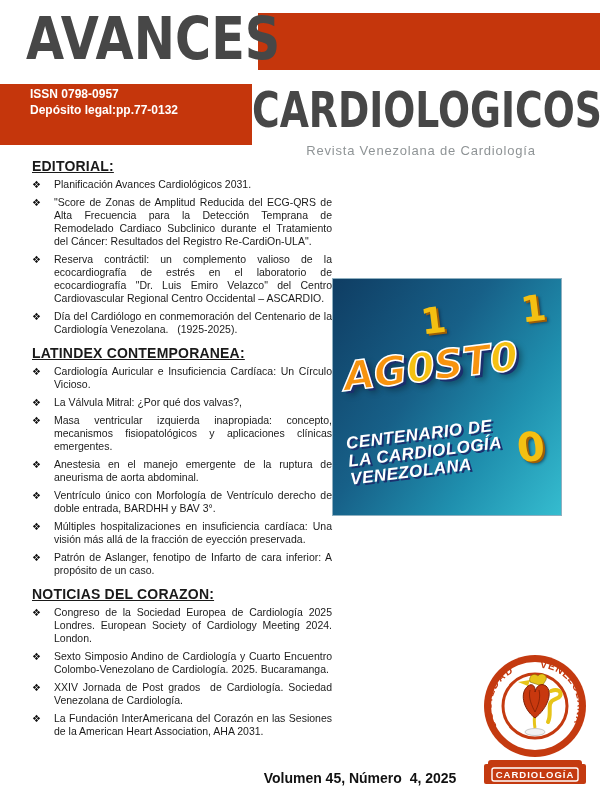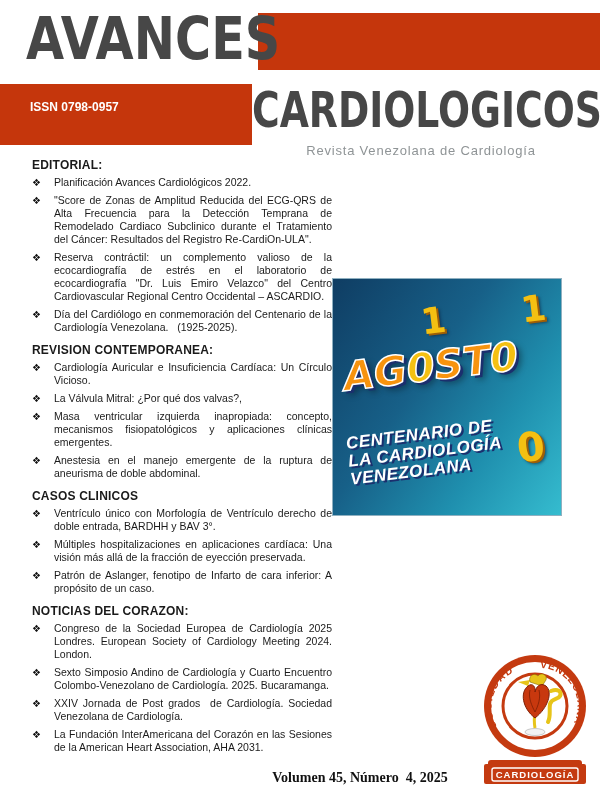--- a/index.html
+++ b/index.html
@@ -17,41 +17,41 @@
     letter-spacing:0px;white-space:nowrap;
   }
   .bar-top{
     position:absolute;left:258px;top:13px;width:342px;height:57px;
     background:#c5360c;
   }
   .bar-issn{
     position:absolute;left:0;top:84px;width:252px;height:61px;
     background:#c5360c;color:#ffffff;
     font-size:12px;font-weight:bold;
-    padding:15px 0 0 30px;box-sizing:border-box;line-height:16px;
+    padding:2px 0 0 30px;box-sizing:border-box;line-height:16px;
   }
   .title-cardio{
     position:absolute;left:252px;top:80px;
     font-family:"DejaVu Sans",sans-serif;
     font-size:46px;font-weight:bold;color:#474747;
     transform:scaleX(.82) scaleY(1.1);transform-origin:left top;
     white-space:nowrap;
   }
   .subtitle{
     position:absolute;left:246px;top:142px;width:350px;
     text-align:center;color:#8f9496;
     font-size:13px;letter-spacing:.8px;line-height:17px;
   }
   
   .toc{
     position:absolute;left:32px;top:158px;width:300px;
     color:#1a1a1a;
   }
   .toc-heading{
-    font-size:12px;font-weight:bold;
+    font-size:14px;font-weight:bold;text-decoration:underline;
     margin:9px 0 4px 0;letter-spacing:.2px;
   }
   .toc-heading:first-child{margin-top:0;}
   .toc-item{
     display:flex;margin:0 0 5px 0;
   }
   .toc-bullet{
     flex:0 0 22px;font-size:10px;line-height:13px;color:#111;
   }
   .toc-text{
@@ -89,86 +89,86 @@
     transform:rotate(-7deg);transform-origin:left top;
     color:#ffffff;font-weight:900;font-style:italic;
     font-size:17px;line-height:18px;letter-spacing:.5px;
     text-shadow:2px 2px 0 #1b2f6e;white-space:nowrap;
   }
   
   .svc-logo{position:absolute;left:478px;top:646px;width:114px;height:148px;}
   
   .footer-volume{
     position:absolute;left:130px;top:770px;width:460px;
-    text-align:center;font-size:14px;font-weight:bold;color:#111;font-family:Liberation Serif, serif;
+    text-align:center;font-size:14px;font-weight:bold;color:#111;
   }
 </style>
 </head>
 <body>
 
 <div class="bar-top"></div>
 <div class="title-avances">AVANCES</div>
 
 <div class="bar-issn">
   <div>ISSN 0798-0957</div>
+  <div>Depósito legal:pp.77-0132</div>
 </div>
 <div class="title-cardio">CARDIOLOGICOS</div>
 
 <div class="subtitle">
   <div>Revista Venezolana de Cardiología</div>
 </div>
 
 <div class="toc">
 
   <div class="toc-heading">EDITORIAL:</div>
   <div class="toc-item">
     <span class="toc-bullet">❖</span>
-    <span class="toc-text">Planificación Avances Cardiológicos 2022.</span>
+    <span class="toc-text">Planificación Avances Cardiológicos 2031.</span>
   </div>
 
   <div class="toc-item">
     <span class="toc-bullet">❖</span>
     <span class="toc-text">"Score de Zonas de Amplitud Reducida del ECG-QRS de Alta Frecuencia para la Detección Temprana de Remodelado Cardiaco Subclinico durante el Tratamiento del Cáncer: Resultados del Registro Re-CardiOn-ULA".</span>
   </div>
   <div class="toc-item">
     <span class="toc-bullet">❖</span>
     <span class="toc-text">Reserva contráctil: un complemento valioso de la ecocardiografía de estrés en el laboratorio de ecocardiografía "Dr. Luis Emiro Velazco" del Centro Cardiovascular Regional Centro Occidental – ASCARDIO.</span>
   </div>
 
   <div class="toc-item">
     <span class="toc-bullet">❖</span>
     <span class="toc-text">Día del Cardiólogo en conmemoración del Centenario de la Cardiología Venezolana.&nbsp;&nbsp; (1925-2025).</span>
   </div>
 
-  <div class="toc-heading">REVISION CONTEMPORANEA:</div>
+  <div class="toc-heading">LATINDEX CONTEMPORANEA:</div>
   <div class="toc-item">
     <span class="toc-bullet">❖</span>
     <span class="toc-text">Cardiología Auricular e Insuficiencia Cardíaca: Un Círculo Vicioso.</span>
   </div>
   <div class="toc-item">
     <span class="toc-bullet">❖</span>
     <span class="toc-text">La Válvula Mitral: ¿Por qué dos valvas?,</span>
   </div>
   <div class="toc-item">
     <span class="toc-bullet">❖</span>
     <span class="toc-text">Masa ventricular izquierda inapropiada: concepto, mecanismos fisiopatológicos y aplicaciones clínicas emergentes.</span>
   </div>
   <div class="toc-item">
     <span class="toc-bullet">❖</span>
-    <span class="toc-text">Anestesia en el manejo emergente de la ruptura de aneurisma de doble abdominal.</span>
-  </div>
-
-  <div class="toc-heading">CASOS CLINICOS</div>
+    <span class="toc-text">Anestesia en el manejo emergente de la ruptura de aneurisma de aorta abdominal.</span>
+  </div>
+
   <div class="toc-item">
     <span class="toc-bullet">❖</span>
     <span class="toc-text">Ventrículo único con Morfología de Ventrículo derecho de doble entrada, BARDHH y BAV 3°.</span>
   </div>
   <div class="toc-item">
     <span class="toc-bullet">❖</span>
-    <span class="toc-text">Múltiples hospitalizaciones en aplicaciones cardíaca: Una visión más allá de la fracción de eyección preservada.</span>
+    <span class="toc-text">Múltiples hospitalizaciones en insuficiencia cardíaca: Una visión más allá de la fracción de eyección preservada.</span>
   </div>
   <div class="toc-item">
     <span class="toc-bullet">❖</span>
     <span class="toc-text">Patrón de Aslanger, fenotipo de Infarto de cara inferior: A propósito de un caso.</span>
   </div>
 
   <div class="toc-heading">NOTICIAS DEL CORAZON:</div>
   <div class="toc-item">
     <span class="toc-bullet">❖</span>
     <span class="toc-text">Congreso de la Sociedad Europea de Cardiología 2025 Londres. European Society of Cardiology Meeting 2024. London.</span>

